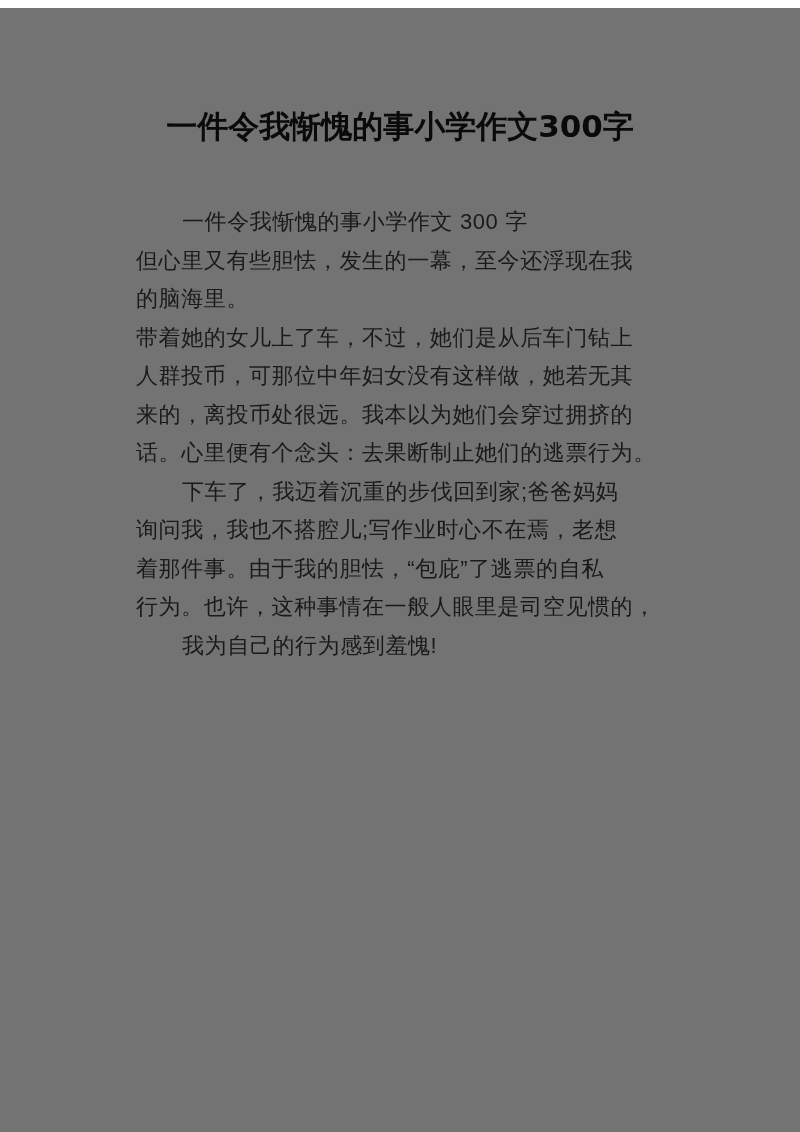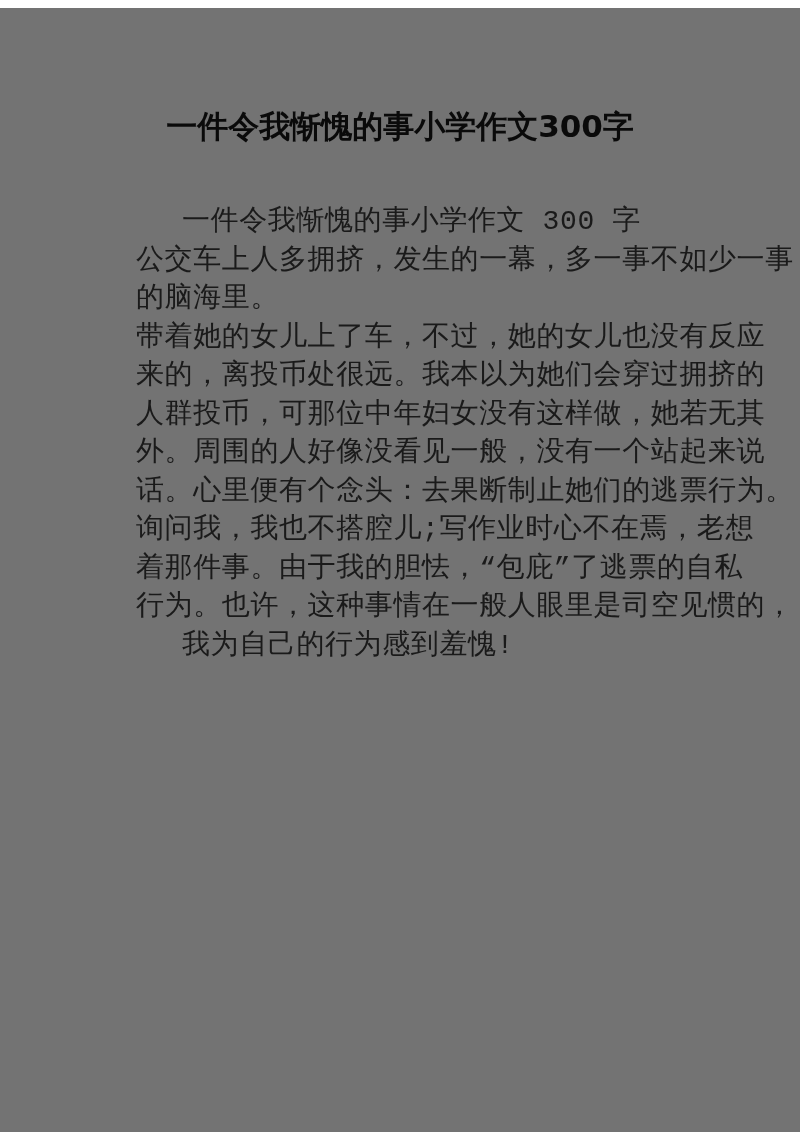--- a/index.html
+++ b/index.html
@@ -32,47 +32,47 @@
       font-size: 31px;
       line-height: 44px;
       color: #0a0a0a;
       letter-spacing: 0px;
     }
     .body-text {
       position: absolute;
       left: 136px;
       top: 195px;
       width: 540px;
-      font-family: Liberation Mono, monospace;
-      font-size: 28px;
+      font-family: Liberation Sans, sans-serif;
+      font-size: 22px;
       color: #1a1a1a;
     }
     .line {
       height: 38.5px;
       line-height: 38.5px;
       white-space: nowrap;
       letter-spacing: 0.6px;
     }
     .indent {
       padding-left: 46px;
     }
   </style>
 </head>
 <body>
 
 <div class="page">
   <div class="title">一件令我惭愧的事小学作文300字</div>
 
   <div class="body-text">
     <div class="line indent">一件令我惭愧的事小学作文 300 字</div>
-    <div class="line">公交车上人多拥挤，发生的一幕，多一事不如少一事</div>
+    <div class="line">但心里又有些胆怯，发生的一幕，至今还浮现在我</div>
     <div class="line">的脑海里。</div>
-    <div class="line">带着她的女儿上了车，不过，她的女儿也没有反应</div>
+    <div class="line">带着她的女儿上了车，不过，她们是从后车门钻上</div>
+    <div class="line">人群投币，可那位中年妇女没有这样做，她若无其</div>
     <div class="line">来的，离投币处很远。我本以为她们会穿过拥挤的</div>
-    <div class="line">人群投币，可那位中年妇女没有这样做，她若无其</div>
-    <div class="line">外。周围的人好像没看见一般，没有一个站起来说</div>
     <div class="line">话。心里便有个念头：去果断制止她们的逃票行为。</div>
+    <div class="line indent">下车了，我迈着沉重的步伐回到家;爸爸妈妈</div>
     <div class="line">询问我，我也不搭腔儿;写作业时心不在焉，老想</div>
     <div class="line">着那件事。由于我的胆怯，“包庇”了逃票的自私</div>
     <div class="line">行为。也许，这种事情在一般人眼里是司空见惯的，</div>
     <div class="line indent">我为自己的行为感到羞愧!</div>
   </div>
 </div>
 
 </body></html>

